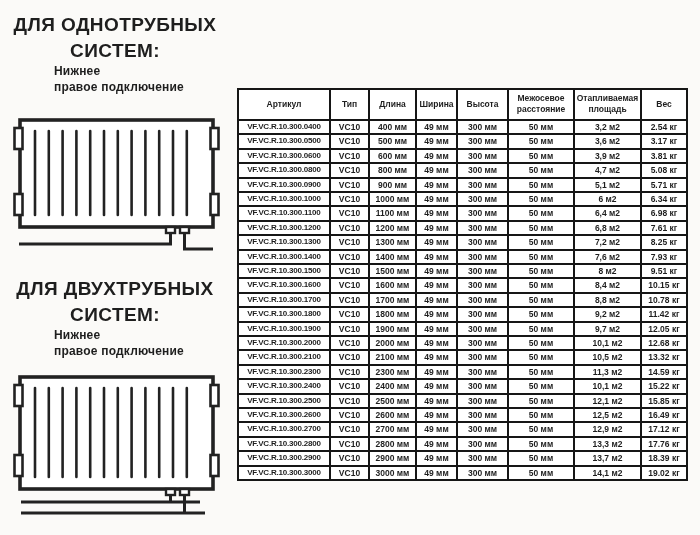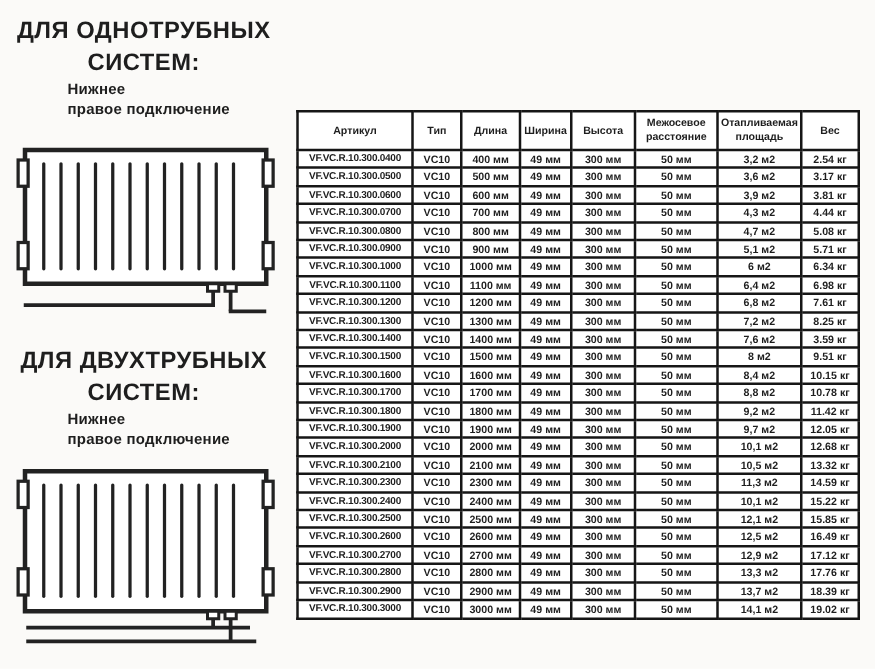--- a/index.html
+++ b/index.html
@@ -178,30 +178,20 @@
             <td class="c0">VF.VC.R.10.300.0600</td>
             <td class="c1">VC10</td>
             <td class="c2">600 мм</td>
             <td class="c3">49 мм</td>
             <td class="c4">300 мм</td>
             <td class="c5">50 мм</td>
             <td class="c6">3,9 м2</td>
             <td class="c7">3.81 кг</td>
           </tr>
           <tr>
-            <td class="c0">VF.VC.R.10.300.0700</td>
-            <td class="c1">VC10</td>
-            <td class="c2">700 мм</td>
-            <td class="c3">49 мм</td>
-            <td class="c4">300 мм</td>
-            <td class="c5">50 мм</td>
-            <td class="c6">4,3 м2</td>
-            <td class="c7">4.44 кг</td>
-          </tr>
-          <tr>
             <td class="c0">VF.VC.R.10.300.0800</td>
             <td class="c1">VC10</td>
             <td class="c2">800 мм</td>
             <td class="c3">49 мм</td>
             <td class="c4">300 мм</td>
             <td class="c5">50 мм</td>
             <td class="c6">4,7 м2</td>
             <td class="c7">5.08 кг</td>
           </tr>
           <tr>
@@ -255,21 +245,21 @@
             <td class="c7">8.25 кг</td>
           </tr>
           <tr>
             <td class="c0">VF.VC.R.10.300.1400</td>
             <td class="c1">VC10</td>
             <td class="c2">1400 мм</td>
             <td class="c3">49 мм</td>
             <td class="c4">300 мм</td>
             <td class="c5">50 мм</td>
             <td class="c6">7,6 м2</td>
-            <td class="c7">3.59 кг</td>
+            <td class="c7">7.93 кг</td>
           </tr>
           <tr>
             <td class="c0">VF.VC.R.10.300.1500</td>
             <td class="c1">VC10</td>
             <td class="c2">1500 мм</td>
             <td class="c3">49 мм</td>
             <td class="c4">300 мм</td>
             <td class="c5">50 мм</td>
             <td class="c6">8 м2</td>
             <td class="c7">9.51 кг</td>

